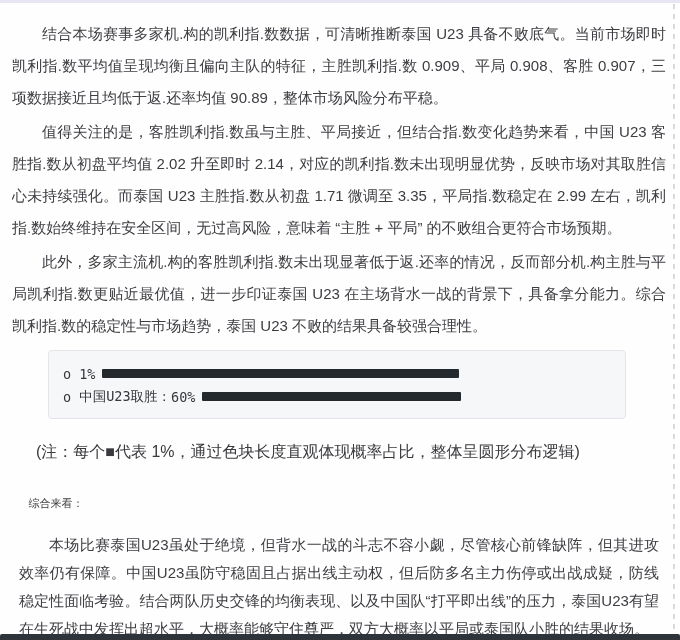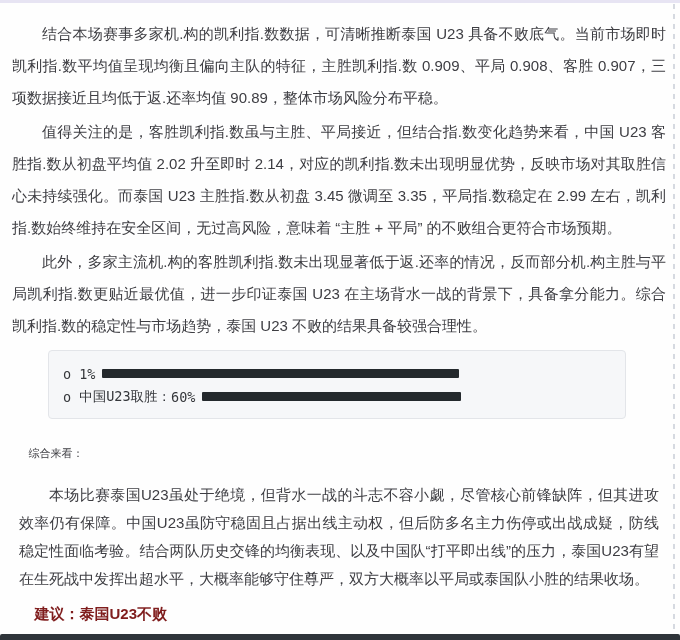--- a/index.html
+++ b/index.html
@@ -79,38 +79,39 @@
 </style>
 </head>
 <body>
 
 <div class="top-accent"></div>
 
 <div class="content">
 
   <p class="body-para">结合本场赛事多家机.构的凯利指.数数据，可清晰推断泰国 U23 具备不败底气。当前市场即时凯利指.数平均值呈现均衡且偏向主队的特征，主胜凯利指.数 0.909、平局 0.908、客胜 0.907，三项数据接近且均低于返.还率均值 90.89，整体市场风险分布平稳。</p>
 
-  <p class="body-para">值得关注的是，客胜凯利指.数虽与主胜、平局接近，但结合指.数变化趋势来看，中国 U23 客胜指.数从初盘平均值 2.02 升至即时 2.14，对应的凯利指.数未出现明显优势，反映市场对其取胜信心未持续强化。而泰国 U23 主胜指.数从初盘 3.45 微调至 3.35，平局指.数稳定在 2.99 左右，凯利指.数始终维持在安全区间，无过高风险，意味着 “主胜 + 平局” 的不败组合更符合市场预期。</p>
+  <p class="body-para">值得关注的是，客胜凯利指.数虽与主胜、平局接近，但结合指.数变化趋势来看，中国 U23 客胜指.数从初盘平均值 2.02 升至即时 2.14，对应的凯利指.数未出现明显优势，反映市场对其取胜信心未持续强化。而泰国 U23 主胜指.数从初盘 1.71 微调至 3.35，平局指.数稳定在 2.99 左右，凯利指.数始终维持在安全区间，无过高风险，意味着 “主胜 + 平局” 的不败组合更符合市场预期。</p>
 
   <p class="body-para">此外，多家主流机.构的客胜凯利指.数未出现显著低于返.还率的情况，反而部分机.构主胜与平局凯利指.数更贴近最优值，进一步印证泰国 U23 在主场背水一战的背景下，具备拿分能力。综合凯利指.数的稳定性与市场趋势，泰国 U23 不败的结果具备较强合理性。</p>
 
   <div class="chart-box">
     <div class="chart-row">
       <span class="chart-bullet">o</span>
       <span>1%</span>
       <span class="chart-bar" style="width: 356.7px; background: rgb(36, 41, 45);"></span>
     </div>
     <div class="chart-row">
       <span class="chart-bullet">o</span>
       <span>中国U23取胜：</span>
       <span>60%</span>
       <span class="chart-bar" style="width: 258.3px; background: rgb(36, 41, 45);"></span>
     </div>
   </div>
 
+  <p class="chart-note">(注：每个■代表 1%，通过色块长度直观体现概率占比，整体呈圆形分布逻辑)</p>
 
   <p class="summary-heading">综合来看：</p>
 
   <p class="summary-para">本场比赛泰国U23虽处于绝境，但背水一战的斗志不容小觑，尽管核心前锋缺阵，但其进攻效率仍有保障。中国U23虽防守稳固且占据出线主动权，但后防多名主力伤停或出战成疑，防线稳定性面临考验。结合两队历史交锋的均衡表现、以及中国队“打平即出线”的压力，泰国U23有望在生死战中发挥出超水平，大概率能够守住尊严，双方大概率以平局或泰国队小胜的结果收场。</p>
 
   <p class="recommendation">建议：泰国U23不败</p>
 
 </div>
 
 <div class="right-dashed"></div>

